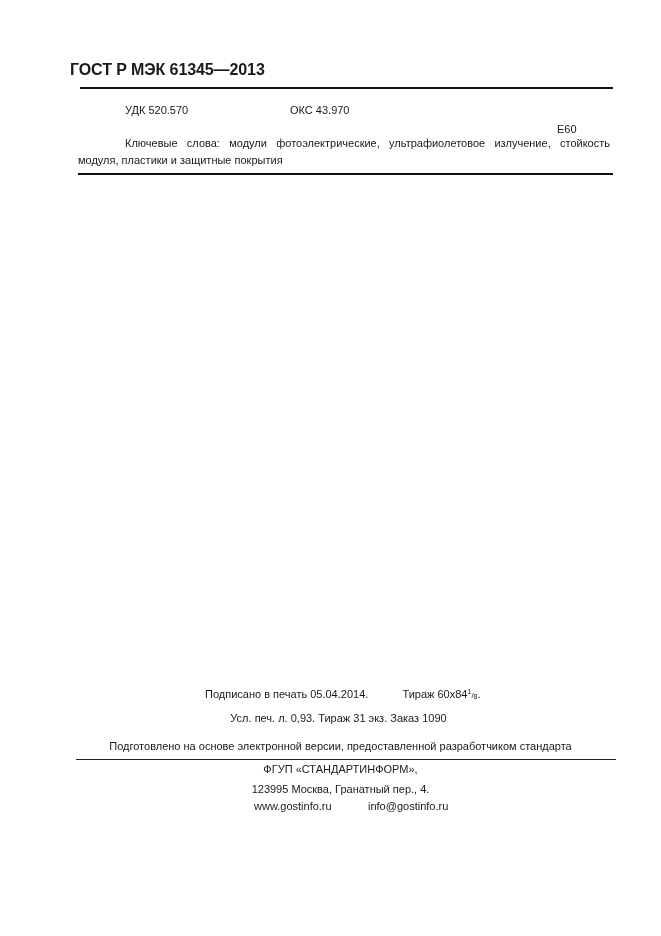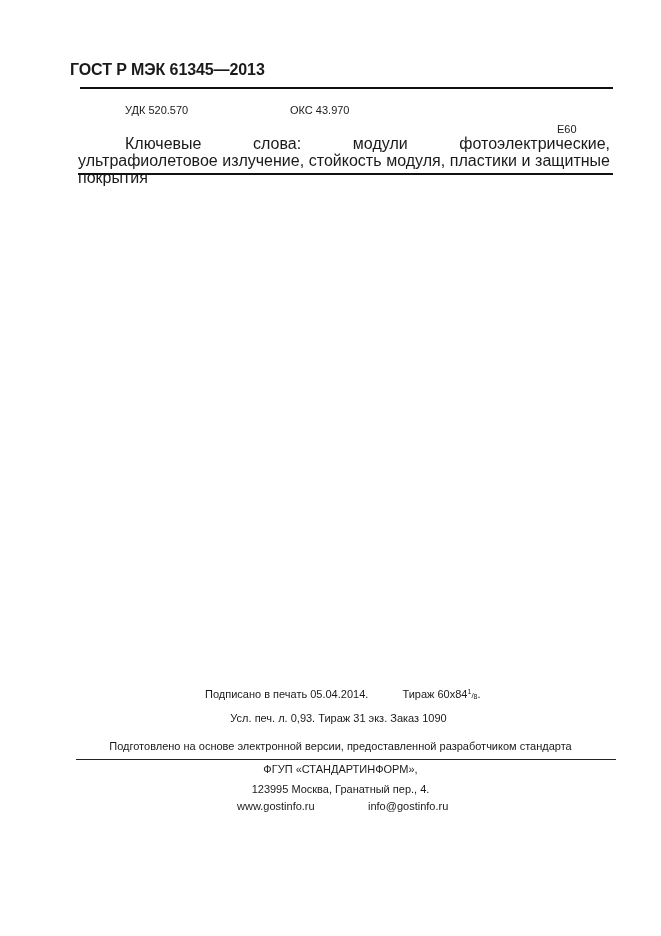--- a/index.html
+++ b/index.html
@@ -33,21 +33,21 @@
     }
     .txt {
       font-size: 11px;
       white-space: nowrap;
       line-height: 13px;
     }
     .keywords {
       left: 78px;
       top: 135px;
       width: 532px;
-      font-size: 16px;
+      font-size: 11px;
       line-height: 17px;
       text-align: justify;
       text-indent: 47px;
     }
     .center {
       left: 0;
       width: 661px;
       text-align: center;
     }
     sup, sub { font-size: 7px; }
@@ -77,14 +77,14 @@
 
 <div class="abs txt center" style="top:712px; left:8px;">Усл. печ. л. 0,93. Тираж 31 экз. Заказ 1090</div>
 
 <div class="abs txt center" style="top:740px; left:10px;">Подготовлено на основе электронной версии, предоставленной разработчиком стандарта</div>
 
 <div class="abs rule-thin" style="left:76px; top:759px; width:540px;"></div>
 
 <div class="abs txt center" style="top:763px; left:10px;">ФГУП «СТАНДАРТИНФОРМ»,</div>
 <div class="abs txt center" style="top:783px; left:10px;">123995 Москва, Гранатный пер., 4.</div>
 
-<div class="abs txt" style="left:237px; top:800px;text-align:right;">www.gostinfo.ru</div>
+<div class="abs txt" style="left:254px; top:800px;text-align:right;">www.gostinfo.ru</div>
 <div class="abs txt" style="left:368px; top:800px;text-align:center;">info@gostinfo.ru</div>
 
 </body></html>

